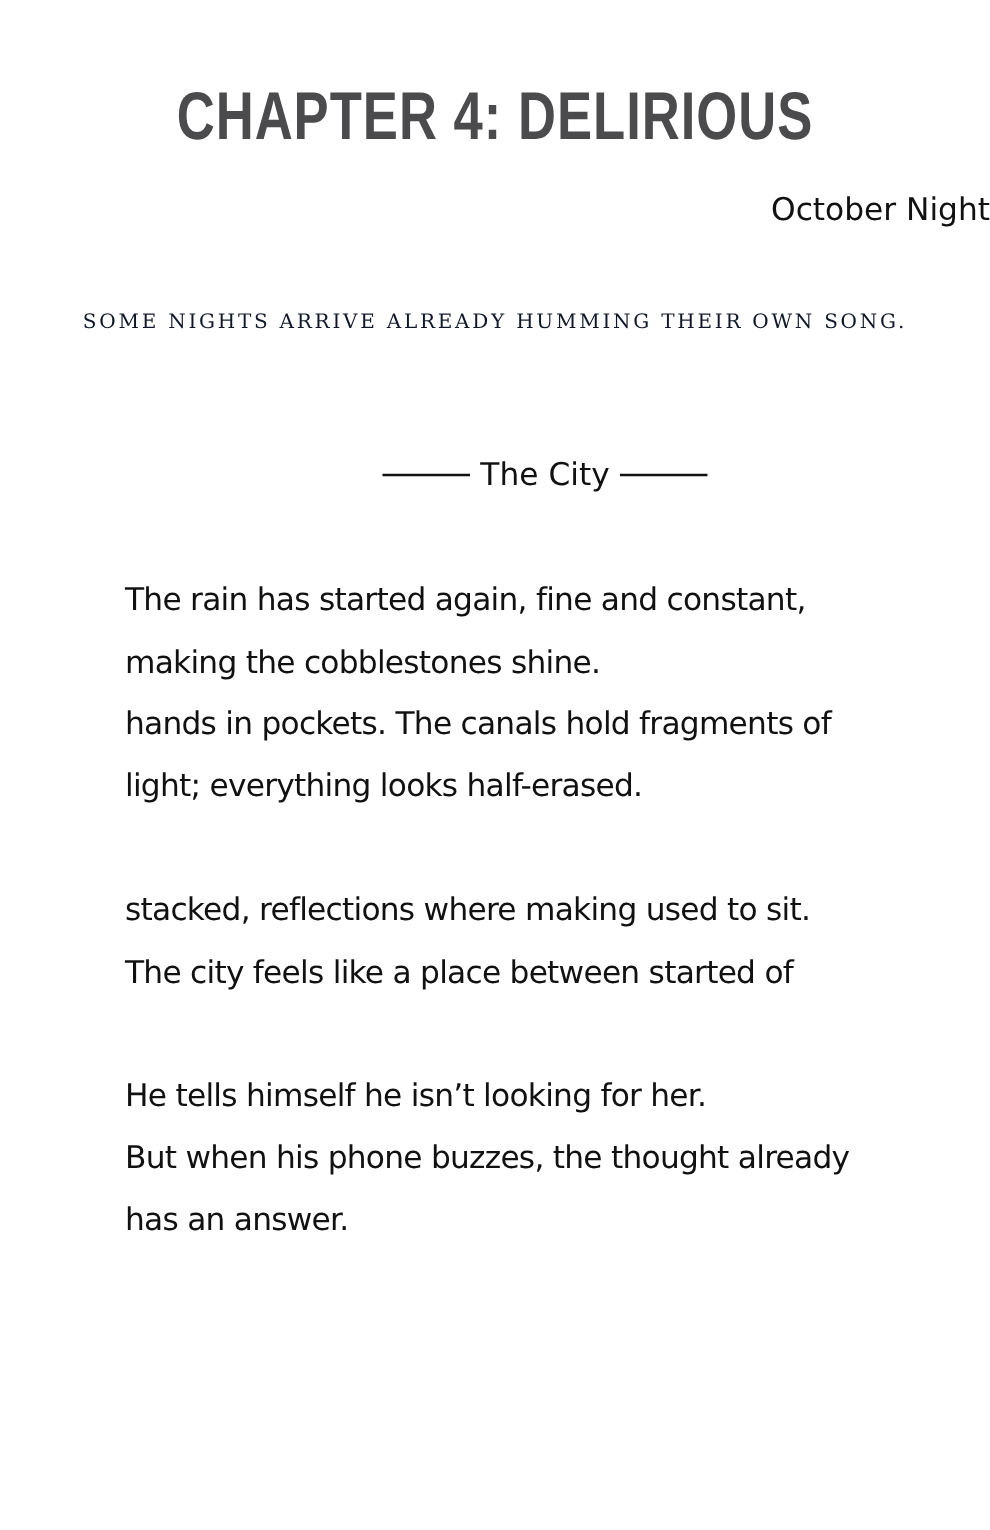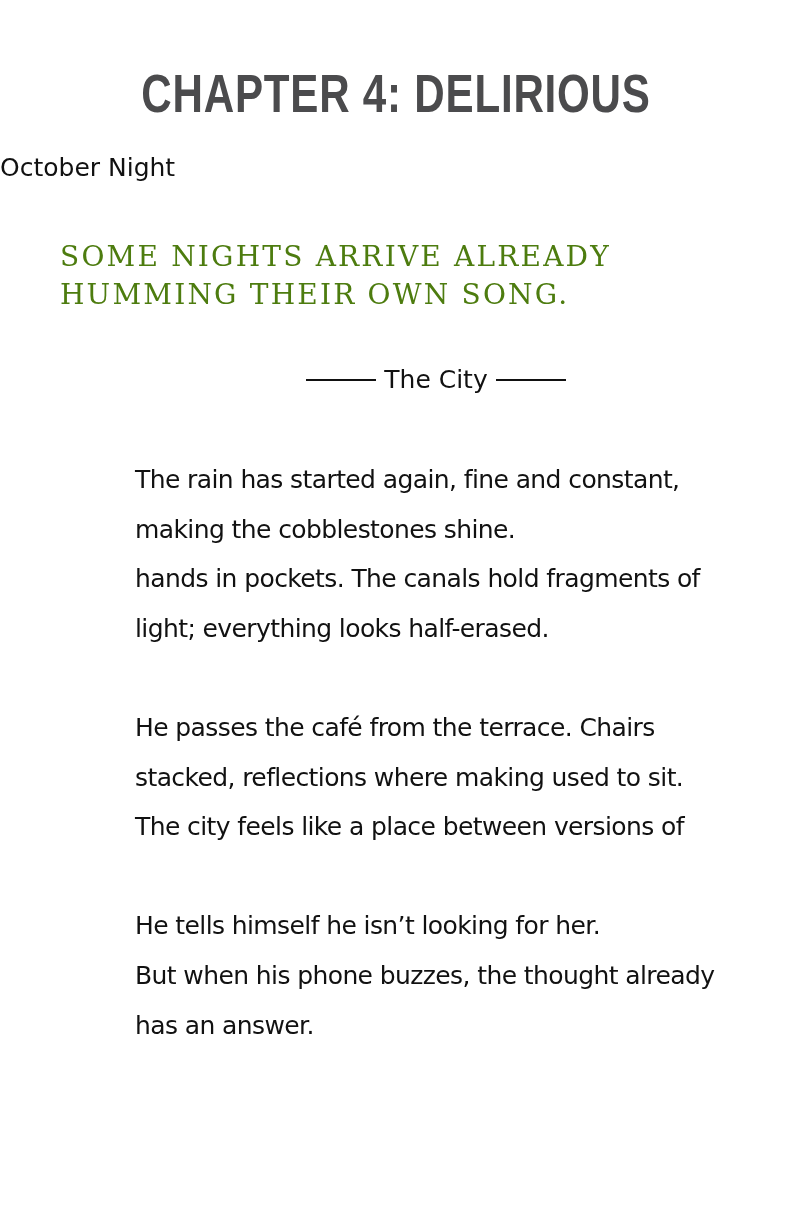--- a/index.html
+++ b/index.html
@@ -12,50 +12,50 @@
     font-weight: bold;
     font-size: 54px;
     line-height: 70px;
     color: #4b4b4d;
     transform: scaleX(0.78);
     transform-origin: 396px 0;
     letter-spacing: 1px;
   }
   .subtitle {
     position: absolute; left: 0; width: 792px; top: 150px;
-    text-align: left;
+    text-align: right;
     font-family: "DejaVu Sans", sans-serif;
     font-size: 25px; line-height: 36px;
     color: #111111;
   }
   .epigraph {
     position: absolute; left: 60px; width: 672px; top: 238px;
+    text-align: center;
     font-family: "DejaVu Serif", serif;
-    font-size: 28px; line-height: 38px;
+    font-size: 16px; line-height: 38px;
     letter-spacing: 2.2px;
-    color: #4d7c0f;
+    color: #0f172a;
   }
   .section-divider {
     position: absolute; left: 0; width: 792px; top: 362px;
     display: flex; justify-content: center; align-items: center;
     gap: 8px;
     margin-left: 40px;
   }
   .rule { width: 70px; height: 2px; background: #111111; }
   .section-label {
     font-family: "DejaVu Sans", sans-serif;
     font-size: 25px; line-height: 36px; color: #111111;
   }
   .body-text {
     position: absolute; left: 100px; width: 640px; top: 455px;
     font-family: "DejaVu Sans", sans-serif;
     font-size: 25px; line-height: 49.6px;
     color: #111111;
     letter-spacing: -0.6px;
-    margin-left: 35px;
   }
   .para { margin: 0 0 49.6px 0; }
   .line { display: block; white-space: nowrap; }
 </style>
 </head>
 <body>
 
 <div class="page">
   <div class="title">CHAPTER 4: DELIRIOUS</div>
   <div class="subtitle">October Night</div>
@@ -68,23 +68,22 @@
   </div>
 
   <div class="body-text">
     <p class="para">
       <span class="line">The rain has started again, fine and constant,</span>
       <span class="line">making the cobblestones shine.</span>
       <span class="line">hands in pockets. The canals hold fragments of</span>
       <span class="line">light; everything looks half-erased.</span>
     </p>
     <p class="para">
-      <span class="line">He passes the café from the terrace. Chairs</span>
       <span class="line">stacked, reflections where making used to sit.</span>
-      <span class="line">The city feels like a place between versions of</span>
+      <span class="line">The city feels like a place between started of</span>
     </p>
     <p class="para">
       <span class="line">He tells himself he isn’t looking for her.</span>
       <span class="line">But when his phone buzzes, the thought already</span>
       <span class="line">has an answer.</span>
     </p>
   </div>
 </div>
 
 </body></html>

